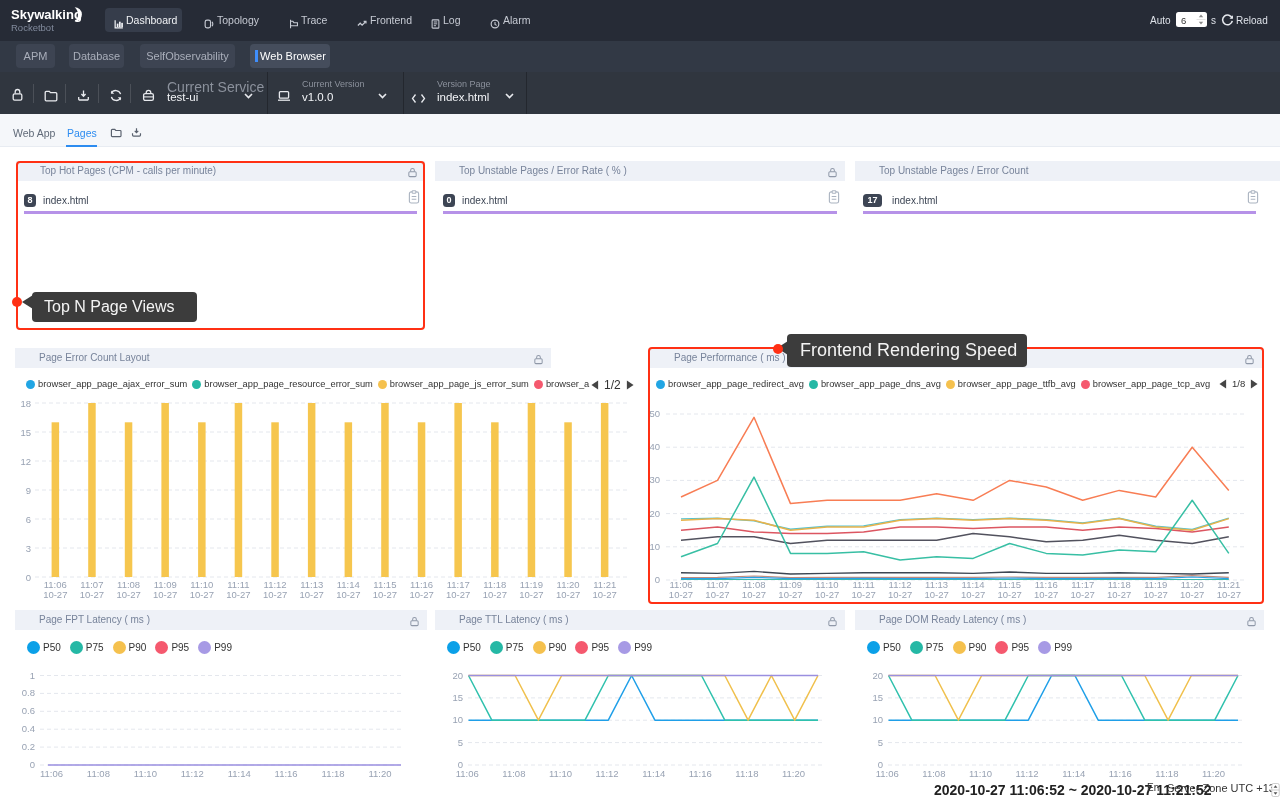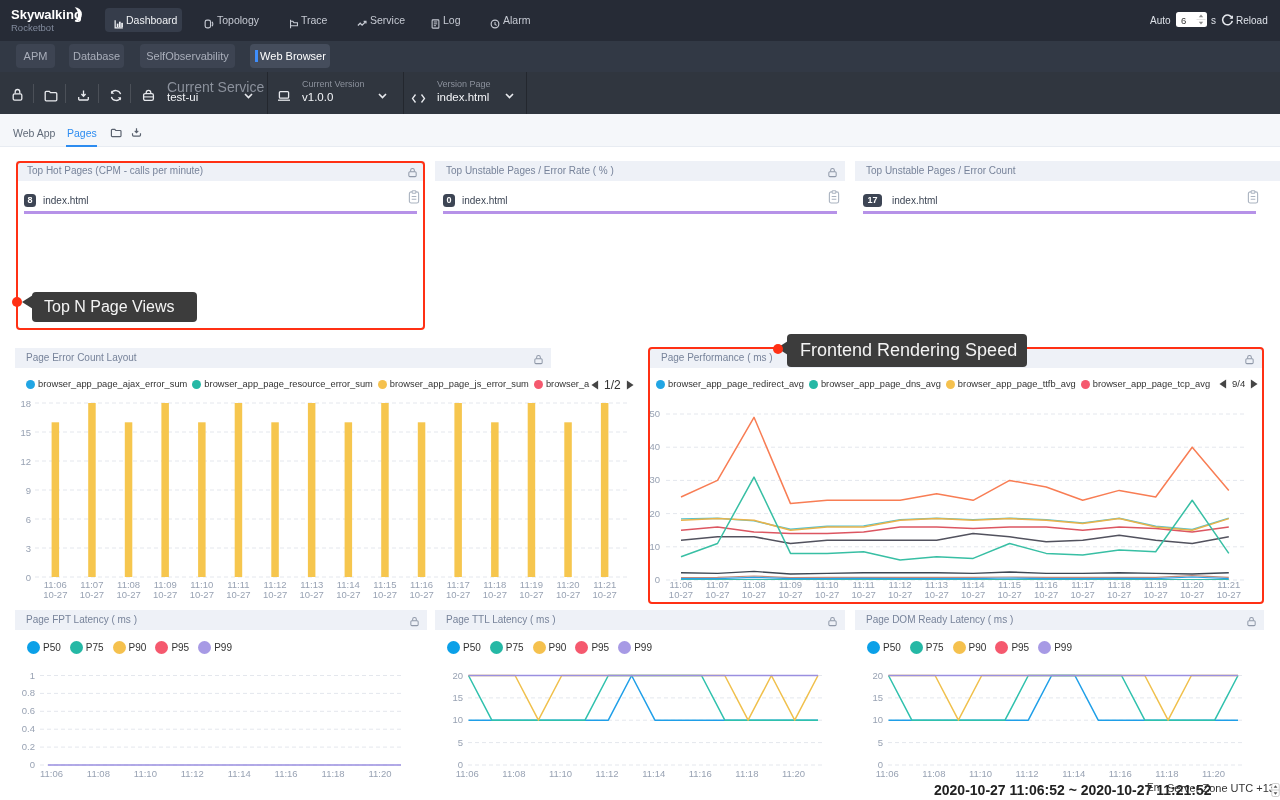--- a/index.html
+++ b/index.html
@@ -1,18 +1,18 @@
 <!DOCTYPE html>
 <html><head><meta charset="utf-8">
 <style>
 *{margin:0;padding:0;box-sizing:border-box}
 html,body{width:1280px;height:800px;overflow:hidden}
 body{font-family:"Liberation Sans",sans-serif;background:#fff;position:relative}
 .abs{position:absolute}
-.hdr{position:absolute;height:20px;background:#eef1f7;color:#77839a;font-size:10px;line-height:20px;padding-left:11px}
+.hdr{position:absolute;height:20px;background:#eef1f7;color:#77839a;font-size:10px;line-height:20px;padding-left:24px}
 .hdr .lk{position:absolute;right:7px;top:4px}
 .lgd{position:absolute;display:flex;align-items:center;font-size:9.3px;color:#333}
 .lgd .it{display:flex;align-items:center;margin-right:5px;white-space:nowrap}
 .lgd .dt{width:9px;height:9px;border-radius:50%;margin-right:3px;flex:0 0 9px}
 .badge{position:absolute;height:13px;background:#3d4554;color:#fff;font-size:9px;font-weight:bold;border-radius:3.5px;text-align:center;line-height:13px}
 .iname{position:absolute;font-size:10px;color:#3c4554}
 svg text{font-family:"Liberation Sans",sans-serif}
 </style></head><body>
 
 <div class="abs" style="left:0;top:0;width:1280px;height:41px;background:#262b36"></div>
@@ -35,21 +35,21 @@
     </svg></div>
 <div class="abs" style="left:217px;top:14px;font-size:10.5px;color:#c6cad3">Topology</div>
 <div class="abs" style="left:289px;top:15px"><svg width="10" height="10" viewBox="0 0 13 13" fill="none">
       <path d="M2 1v11M2 3h3l1.4 1.8H11v4H2" stroke="#c6cad3" stroke-width="1.4"></path>
     </svg></div>
 <div class="abs" style="left:301px;top:14px;font-size:10.5px;color:#c6cad3">Trace</div>
 <div class="abs" style="left:357px;top:15px"><svg width="11" height="10" viewBox="0 0 14 13" fill="none">
       <path d="M1 8.5l3-3 2.5 2.5L11 3.5" stroke="#c6cad3" stroke-width="1.6"></path>
       <path d="M8.5 3h3v3" stroke="#c6cad3" stroke-width="1.6" fill="none"></path>
     </svg></div>
-<div class="abs" style="left:370px;top:14px;font-size:10.5px;color:#c6cad3">Service</div>
+<div class="abs" style="left:370px;top:14px;font-size:10.5px;color:#c6cad3">Frontend</div>
 <div class="abs" style="left:431px;top:15px"><svg width="9" height="10" viewBox="0 0 12 13" fill="none">
       <rect x="1.5" y="1" width="9" height="11" rx="1" stroke="#c6cad3" stroke-width="1.4"></rect>
       <path d="M3.7 3.8h4.6M3.7 6.3h4.6M3.7 8.8h3" stroke="#c6cad3" stroke-width="1.3"></path>
     </svg></div>
 <div class="abs" style="left:443px;top:14px;font-size:10.5px;color:#c6cad3">Log</div>
 <div class="abs" style="left:490px;top:15px"><svg width="10" height="10" viewBox="0 0 13 13" fill="none">
       <circle cx="6.5" cy="6.5" r="5" stroke="#c6cad3" stroke-width="1.5"></circle>
       <path d="M6.5 3.8v3.2l2.2 1.3" stroke="#c6cad3" stroke-width="1.4"></path>
     </svg></div>
 <div class="abs" style="left:503px;top:14px;font-size:10.5px;color:#c6cad3">Alarm</div>
@@ -273,21 +273,21 @@
 <div class="lgd" style="left:656px;top:379px">
     <span class="it"><span class="dt" style="background:#21a5e4"></span>browser_app_page_redirect_avg</span>
     <span class="it"><span class="dt" style="background:#25b8a5"></span>browser_app_page_dns_avg</span>
     <span class="it"><span class="dt" style="background:#f5c14e"></span>browser_app_page_ttfb_avg</span>
     <span class="it"><span class="dt" style="background:#f5596e"></span>browser_app_page_tcp_avg</span>
   </div>
 <div class="lgd" style="left:1219px;top:378px">
     <svg width="8" height="10" viewBox="0 0 9 11">
       <path d="M8 0.5v10L0.5 5.5z" fill="#454545"></path>
     </svg>
-    <span style="margin:0 5px;font-size:9.5px">9/4</span>
+    <span style="margin:0 5px;font-size:9.5px">1/8</span>
     <svg width="8" height="10" viewBox="0 0 9 11">
       <path d="M1 0.5v10L8.5 5.5z" fill="#454545"></path>
     </svg>
   </div>
 <svg class="abs" style="left:649px;top:395px" width="616" height="212" viewBox="649 395 616 212">
     <line x1="666.0" y1="414.0" x2="1246.0" y2="414.0" stroke="#e4e7ed" stroke-width="1" stroke-dasharray="4 3"></line>
     <text x="660.0" y="417.0" text-anchor="end" fill="#98a2b3" font-size="9.5">50</text>
     <line x1="666.0" y1="447.2" x2="1246.0" y2="447.2" stroke="#e4e7ed" stroke-width="1" stroke-dasharray="4 3"></line>
     <text x="660.0" y="450.2" text-anchor="end" fill="#98a2b3" font-size="9.5">40</text>
     <line x1="666.0" y1="480.4" x2="1246.0" y2="480.4" stroke="#e4e7ed" stroke-width="1" stroke-dasharray="4 3"></line>

